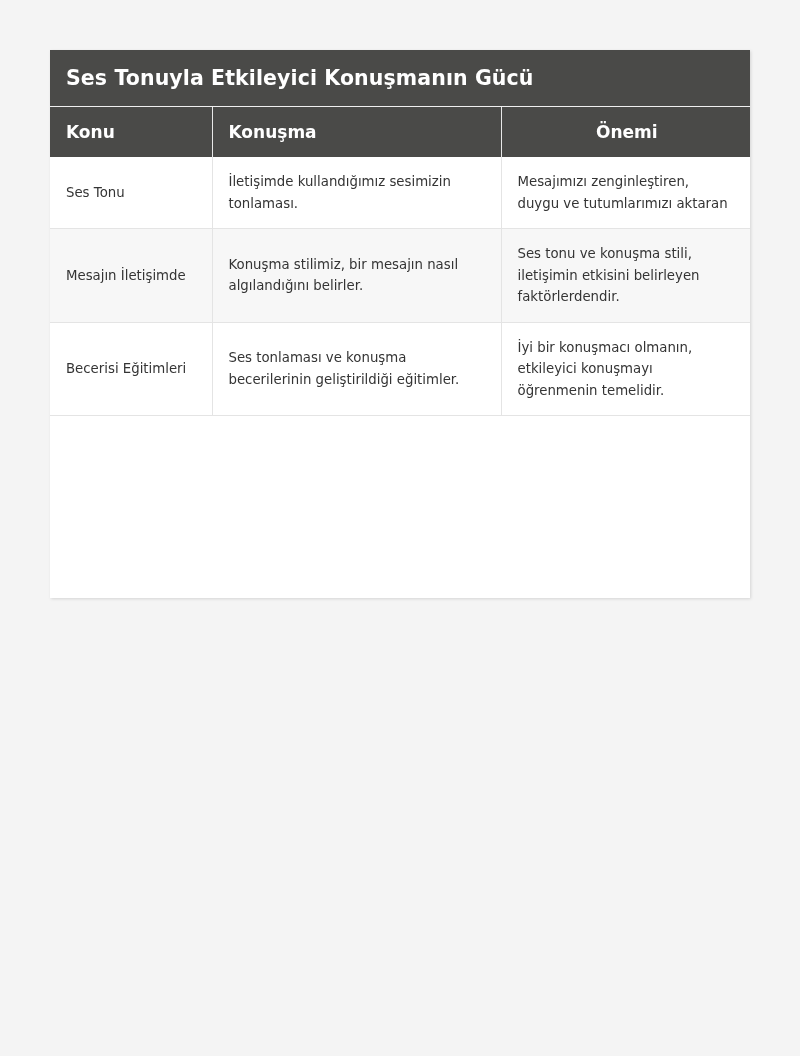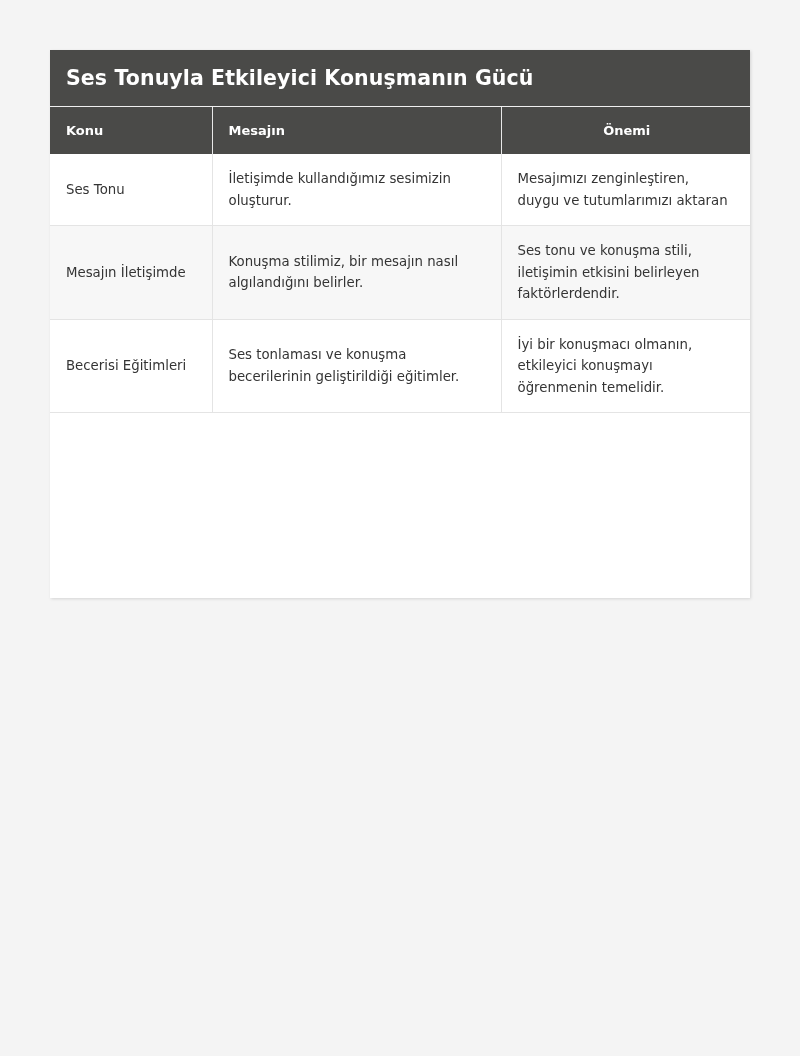--- a/index.html
+++ b/index.html
@@ -57,21 +57,21 @@
     background: #ffffff;
   }
 
   table.data-table col.c1 { width: 162px; }
   table.data-table col.c2 { width: 289px; }
   table.data-table col.c3 { width: 249px; }
 
   thead th {
     background: #4a4a48;
     color: #ffffff;
-    font-size: 13px;
+    font-size: 17px;
     font-weight: bold;
     text-align: left;
     padding: 15px 14px 15px 16px;
     border-right: 1px solid #e8e8e8;
     vertical-align: middle;
     height: 47px;
     box-sizing: border-box;
   }
   thead th:last-child { border-right: none; text-align: center; }
 
@@ -109,28 +109,28 @@
 
     <table class="data-table">
       <colgroup>
         <col class="c1">
           <col class="c2">
           <col class="c3">
       </colgroup>
       <thead>
         <tr>
           <th>Konu</th>
-          <th>Mesajın</th>
+          <th>Konuşma</th>
           <th>Önemi</th>
         </tr>
       </thead>
       <tbody>
         <tr>
           <td class="col-konu">Ses Tonu</td>
-          <td>İletişimde kullandığımız sesimizin oluşturur.</td>
+          <td>İletişimde kullandığımız sesimizin tonlaması.</td>
           <td>Mesajımızı zenginleştiren, duygu ve tutumlarımızı aktaran</td>
         </tr>
         <tr>
           <td class="col-konu">Mesajın İletişimde</td>
           <td>Konuşma stilimiz, bir mesajın nasıl algılandığını belirler.</td>
           <td>Ses tonu ve konuşma stili, iletişimin etkisini belirleyen faktörlerdendir.</td>
         </tr>
         <tr>
           <td class="col-konu">Becerisi Eğitimleri</td>
           <td>Ses tonlaması ve konuşma becerilerinin geliştirildiği eğitimler.</td>

